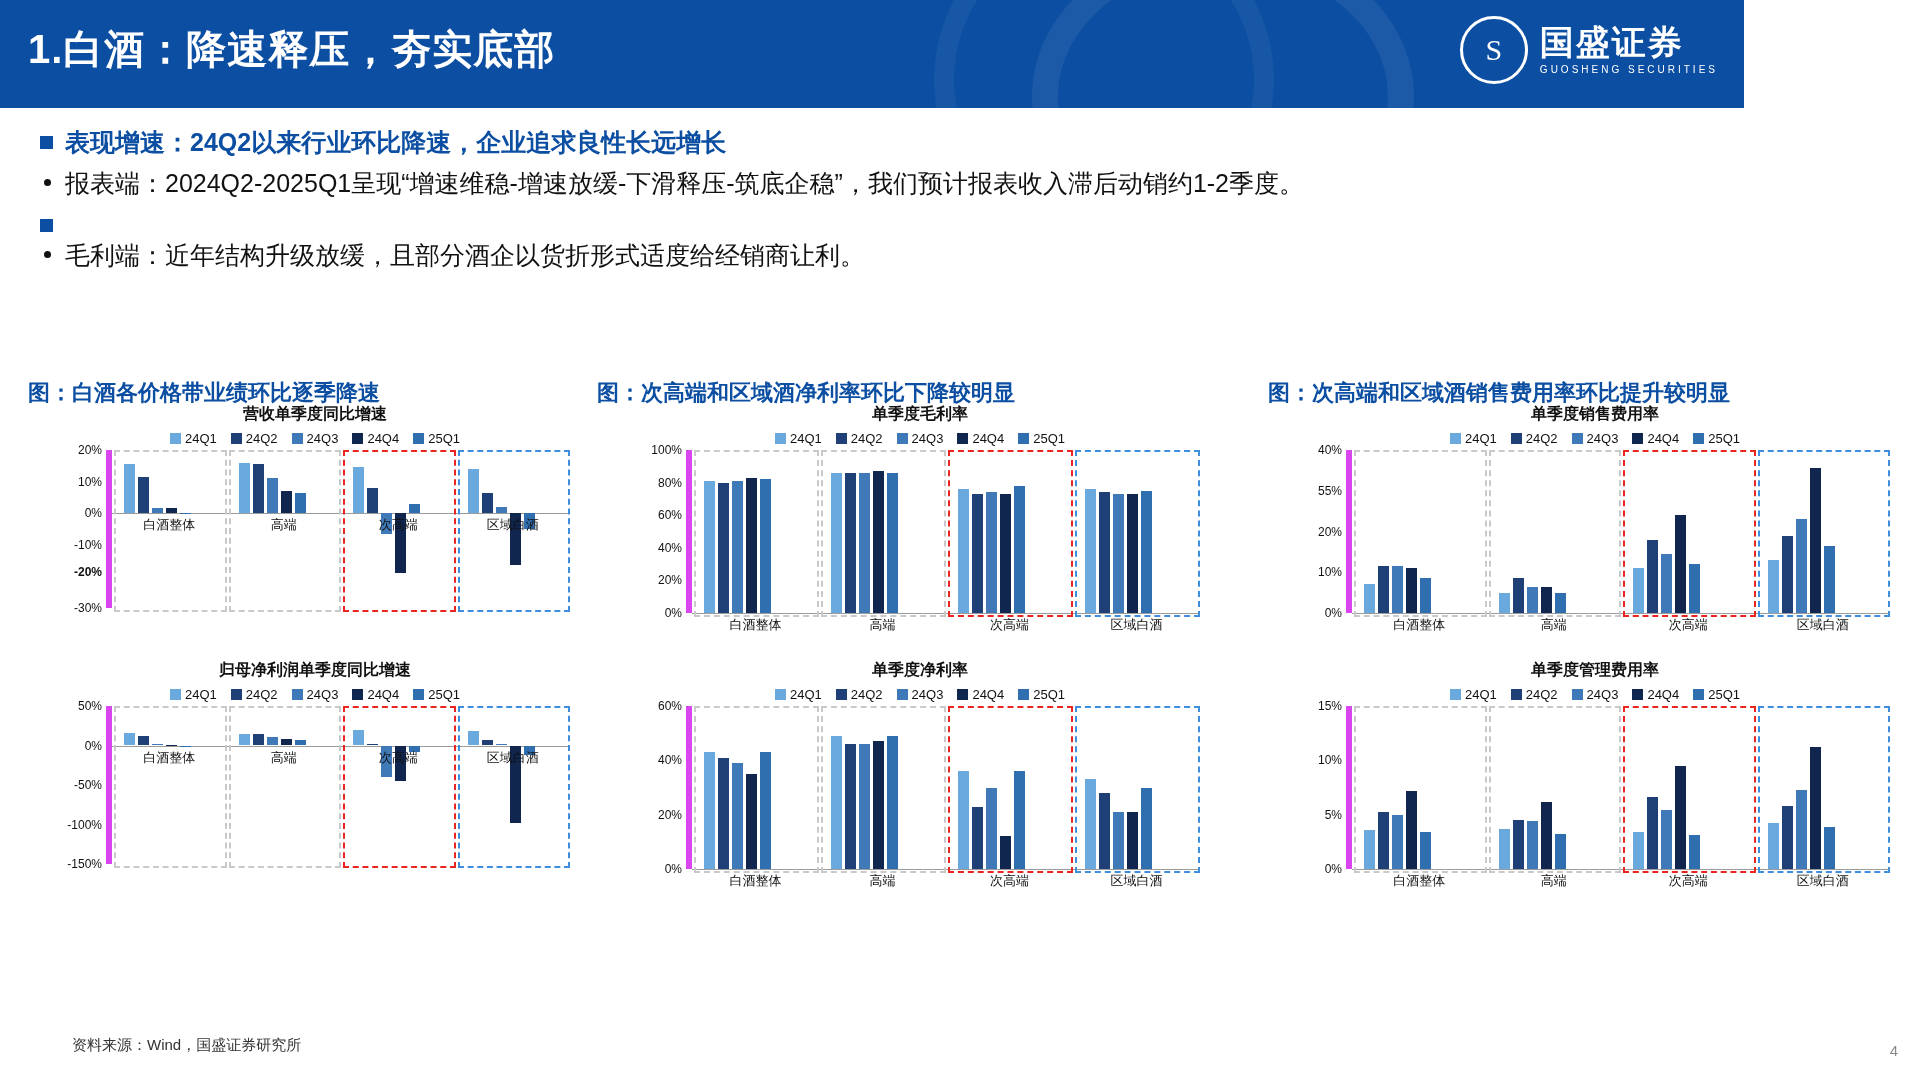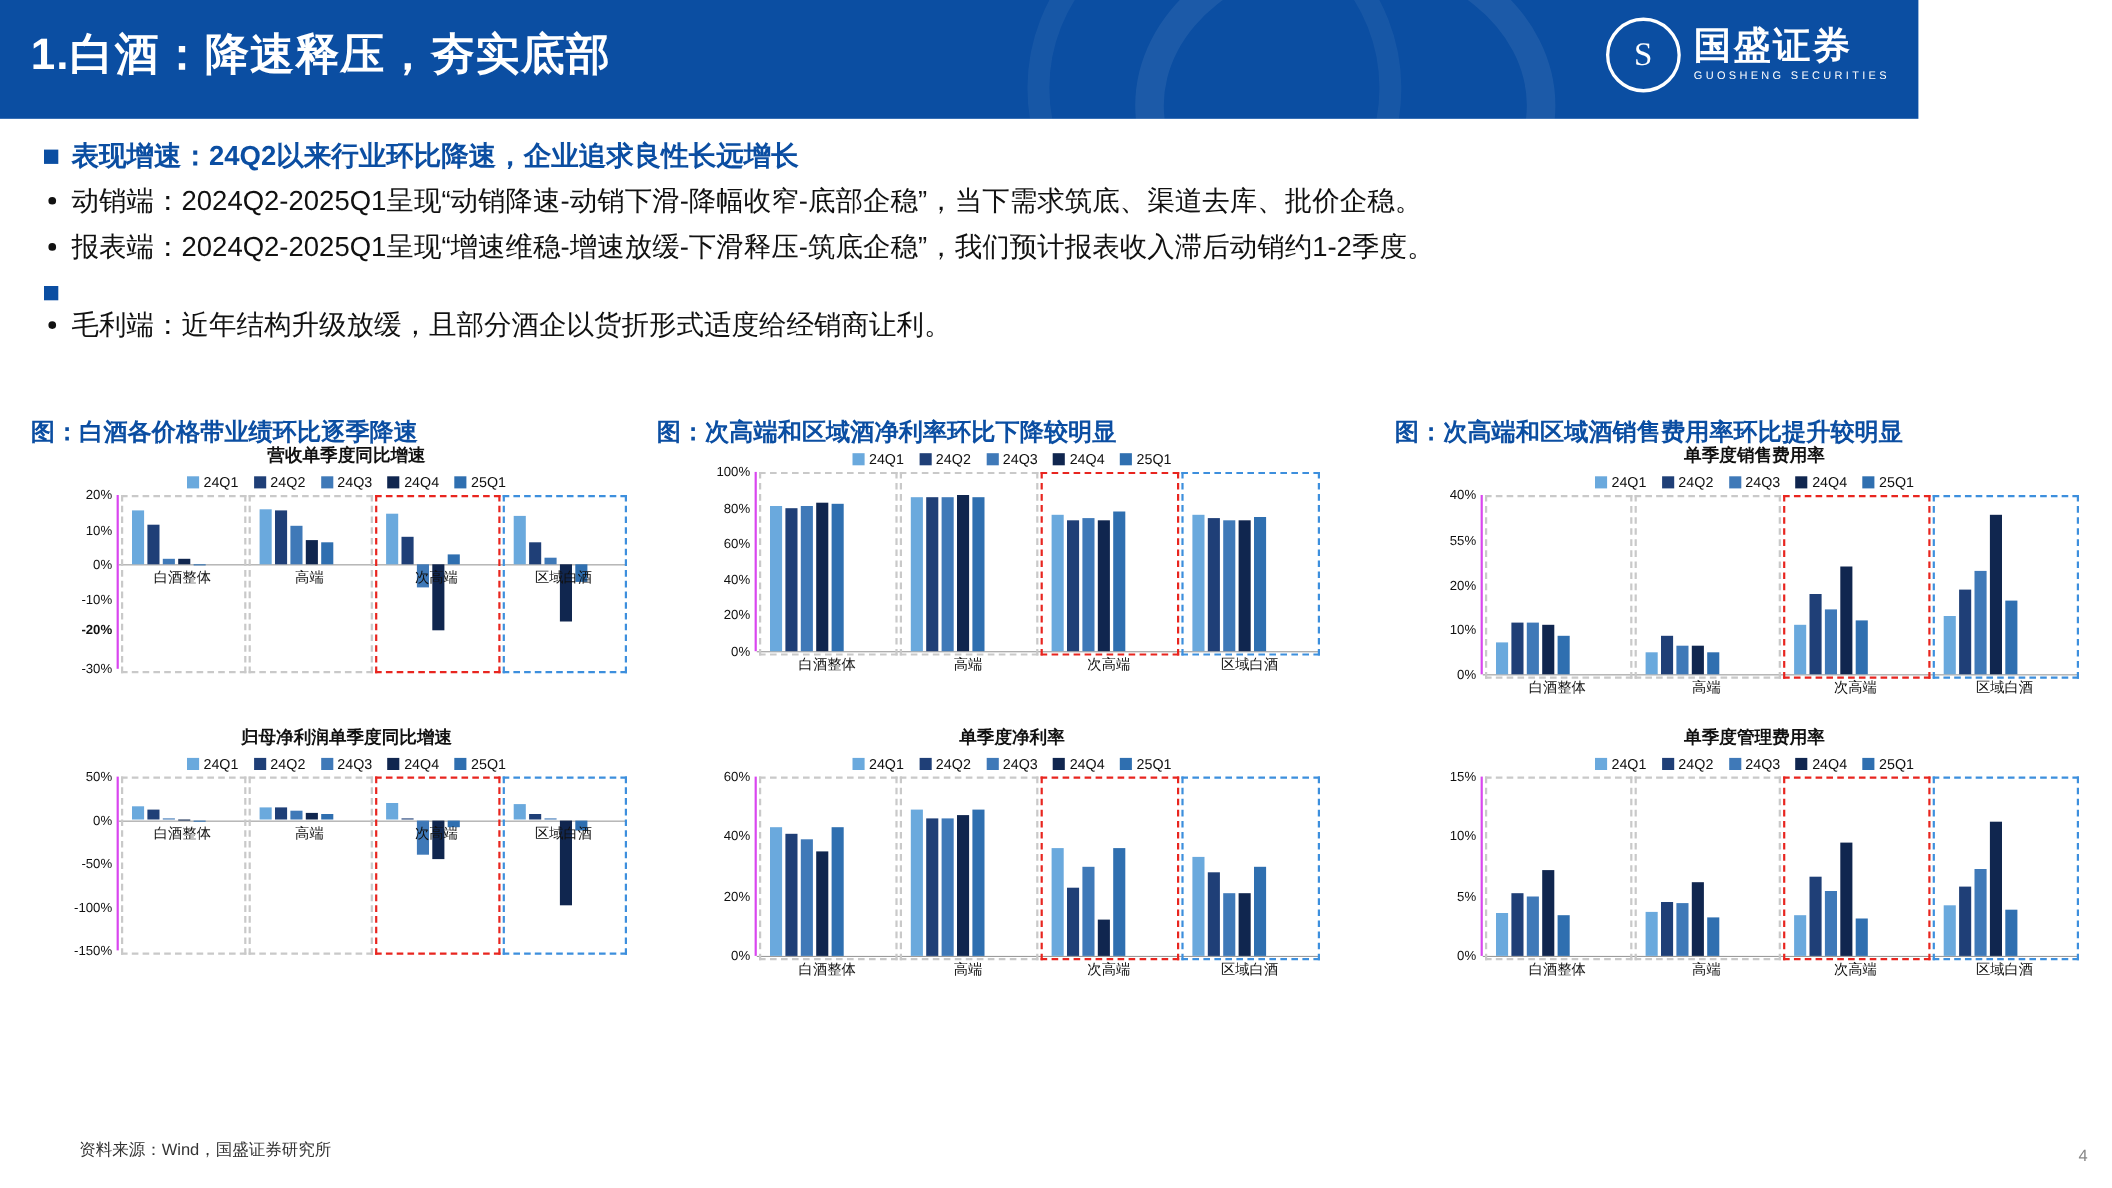--- a/index.html
+++ b/index.html
@@ -32,21 +32,21 @@
 
   
   .chart{position:absolute;}
   .ch-title{text-align:center;font-size:16px;font-weight:bold;color:#111;}
   .legend{display:flex;justify-content:center;gap:14px;margin-top:6px;font-size:13px;color:#111;}
   .legend .li{display:flex;align-items:center;gap:4px;}
   .legend .sw{width:11px;height:11px;display:inline-block;}
   .plot{position:relative;margin-top:4px;}
   .yaxis{position:absolute;left:0;top:0;bottom:0;width:46px;}
   .ytick{position:absolute;right:4px;transform:translateY(-50%);font-size:12px;color:#111;white-space:nowrap;}
-  .panel{position:absolute;left:46px;right:0;top:0;bottom:0;border-left:2px solid #d946ef;}
+  .panel{position:absolute;left:46px;right:0;top:0;bottom:0;border-left:6px solid #d946ef;}
   .zeroline{position:absolute;left:0;right:0;height:1px;background:#9b9b9b;}
   .groups{position:absolute;left:0;right:0;top:0;bottom:0;display:flex;}
   .grp{flex:1;position:relative;display:flex;align-items:flex-end;justify-content:center;gap:3px;}
   .bar{width:11px;position:absolute;bottom:0;}
   .xlabel{position:absolute;font-size:13px;color:#111;text-align:center;white-space:nowrap;}
   .dashbox{position:absolute;border:2px dashed #c9c9c9;}
   .dashbox.red{border-color:#e8251f;}
   .dashbox.blue{border-color:#3d8fdd;}
 
   .src{position:absolute;left:72px;top:1036px;font-size:15px;color:#333;}
@@ -68,24 +68,20 @@
   </div>
 </div>
 
 <div class="bullets">
   <div class="b-line">
     <div class="sq"></div>
     <div><span class="b-head">表现增速：</span><span class="b-head">24Q2以来行业环比降速，企业追求良性长远增长</span></div>
   </div>
   <div class="b-line">
     <div class="dot"></div>
-    <div><span class="b-text">动销端：</span><span class="b-text">2024Q2-2025Q1呈现“动销降速-动销下滑-降幅收窄-底部企稳”，当下需求筑底、渠道去库、批价企稳。</span></div>
-  </div>
-  <div class="b-line">
-    <div class="dot"></div>
     <div><span class="b-text">报表端：</span><span class="b-text">2024Q2-2025Q1呈现“增速维稳-增速放缓-下滑释压-筑底企稳”，我们预计报表收入滞后动销约1-2季度。</span></div>
   </div>
   <div class="b-line">
     <div class="sq"></div>
   </div>
   <div class="b-line">
     <div class="dot"></div>
     <div><span class="b-text">毛利端：</span><span class="b-text">近年结构升级放缓，且部分酒企以货折形式适度给经销商让利。</span></div>
   </div>
 </div>
@@ -239,20 +235,21 @@
         <div class="xlabel" style="left: 25%; width: 25%; top: 42.5px;">高端</div>
         <div class="dashbox gray" style="left: calc(25% + 2px); width: calc(25% - 6px); top: 0px; height: 158px;"></div>
         <div class="xlabel" style="left: 50%; width: 25%; top: 42.5px;">次高端</div>
         <div class="dashbox red" style="left: calc(50% + 2px); width: calc(25% - 6px); top: 0px; height: 158px;"></div>
         <div class="xlabel" style="left: 75%; width: 25%; top: 42.5px;">区域白酒</div>
         <div class="dashbox blue" style="left: calc(75% + 2px); width: calc(25% - 6px); top: 0px; height: 158px;"></div>
       </div>
     </div>
   </div>
 <div class="chart" id="c2" style="left:640px;top:404px;width:560px;height:245px;">
+    <div class="ch-title">单季度毛利率</div>
     <div class="legend">
       <div class="li">
         <span class="sw" style="background: rgb(106, 169, 221);"></span>
         <span>24Q1</span>
       </div>
       <div class="li">
         <span class="sw" style="background: rgb(31, 63, 119);"></span>
         <span>24Q2</span>
       </div>
       <div class="li">

